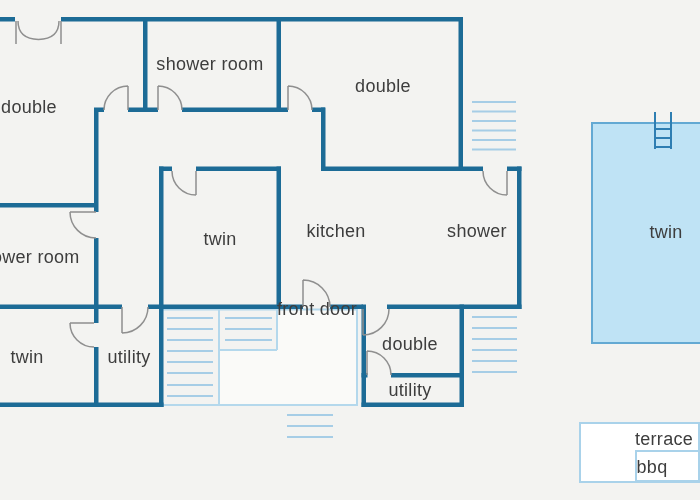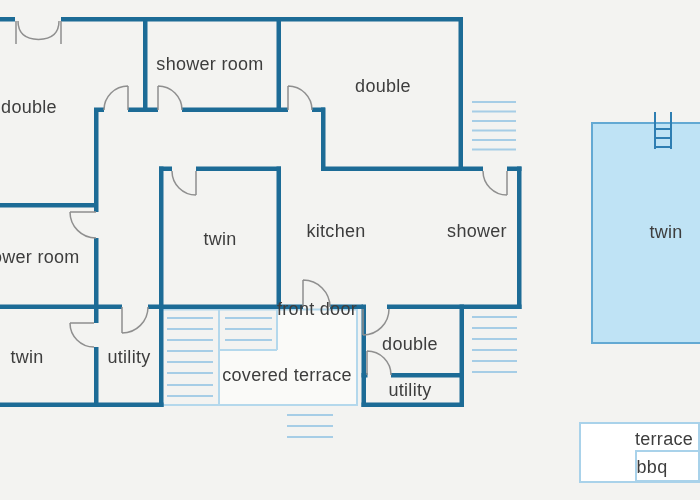--- a/index.html
+++ b/index.html
@@ -152,19 +152,18 @@
   <div class="lbl" style="left:29px;top:107px">double</div>
   <div class="lbl" style="left:210px;top:64px">shower room</div>
   <div class="lbl" style="left:383px;top:86px">double</div>
   <div class="lbl" style="left:26px;top:257px">shower room</div>
   <div class="lbl" style="left:220px;top:239px">twin</div>
   <div class="lbl" style="left:336px;top:231px">kitchen</div>
   <div class="lbl" style="left:477px;top:231px">shower</div>
   <div class="lbl" style="left:27px;top:357px">twin</div>
   <div class="lbl" style="left:129px;top:357px">utility</div>
   <div class="lbl" style="left:317px;top:309px">front door</div>
-  <div class="lbl" style="left:287px;top:375px">covered terrace</div>
   <div class="lbl" style="left:410px;top:344px">double</div>
   <div class="lbl" style="left:410px;top:390px">utility</div>
   <div class="lbl" style="left:666px;top:232px">twin</div>
   <div class="lbl" style="left:664px;top:439px">terrace</div>
   <div class="lbl" style="left:652px;top:467px">bbq</div>
 </div>
 
 </body></html>

